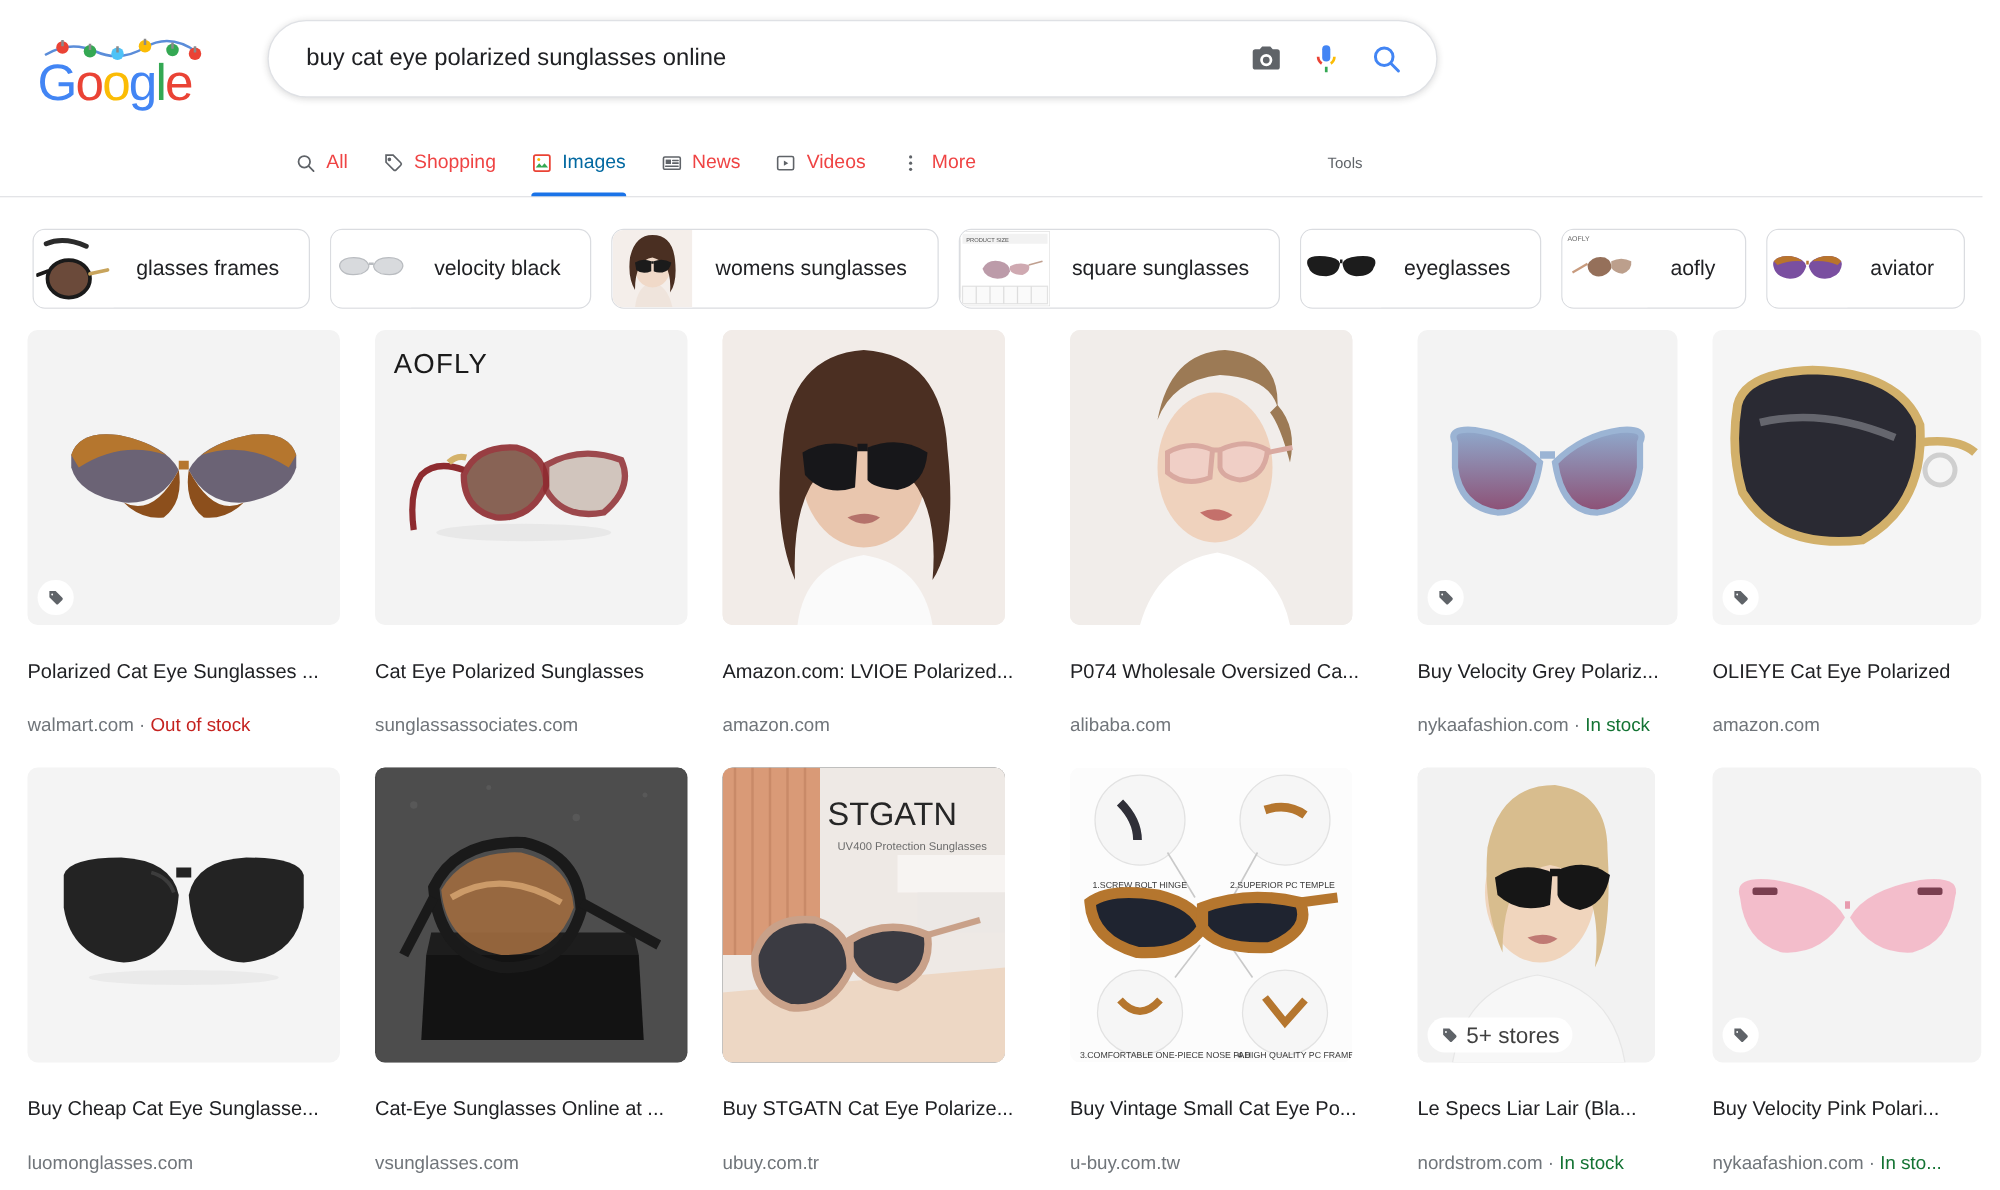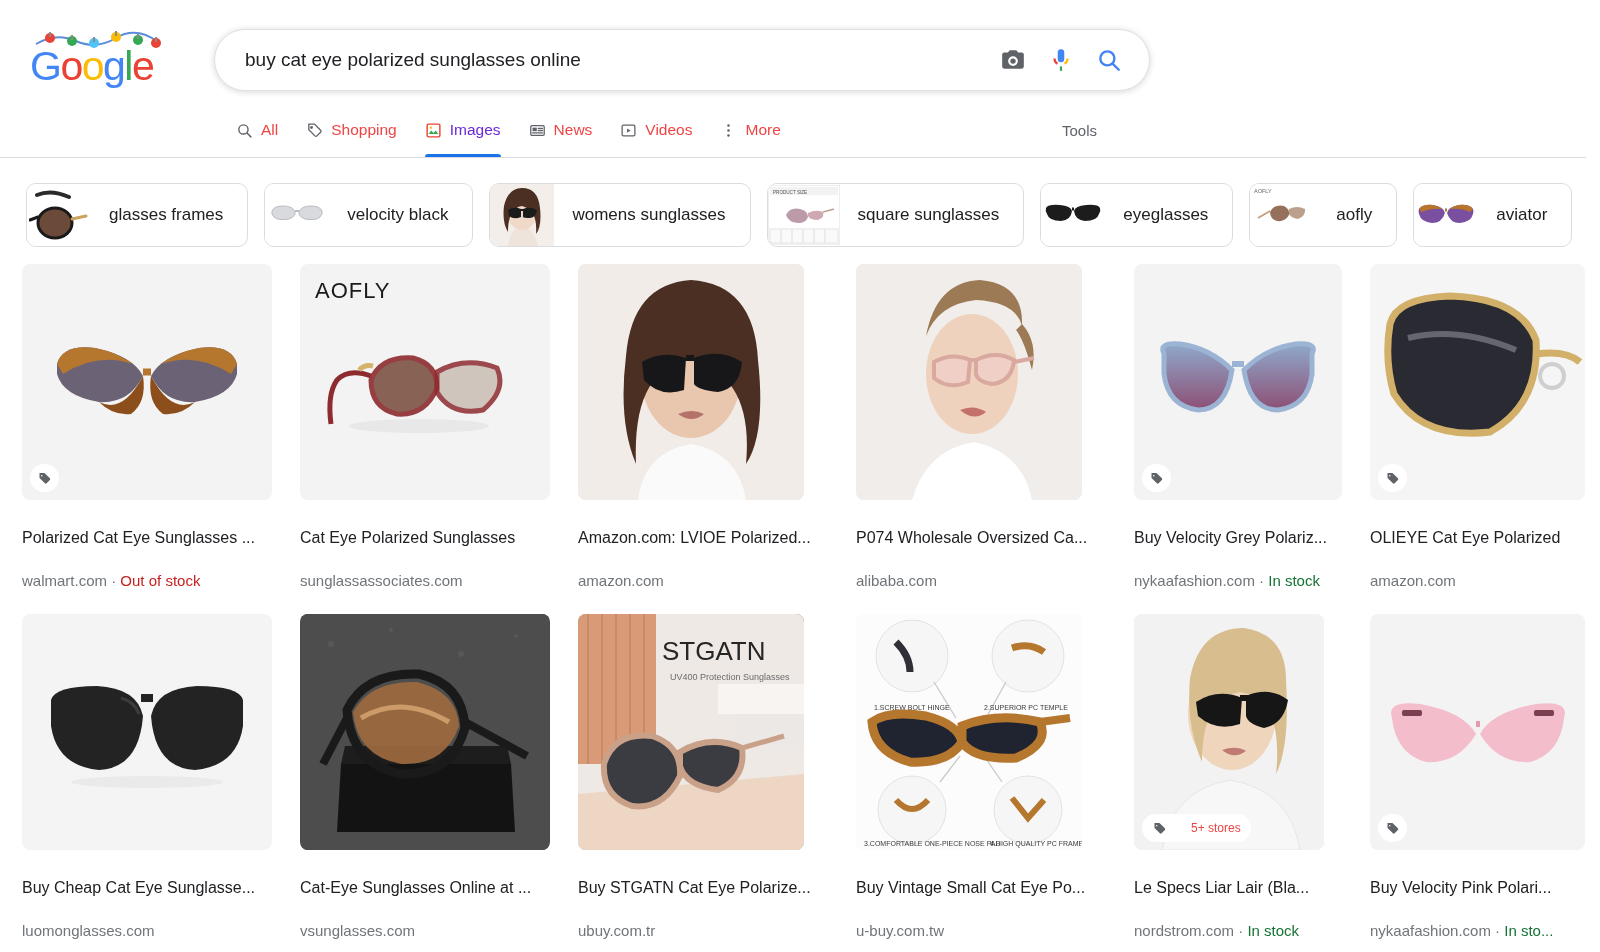--- a/index.html
+++ b/index.html
@@ -35,21 +35,21 @@
     white-space: nowrap;
   }
   .logo-text span { display: inline-block; }
   .lg-b { color: #4285F4; }
   .lg-r { color: #EA4335; }
   .lg-y { color: #FBBC05; }
   .lg-g { color: #34A853; }
 
   .searchbar {
     position: absolute;
-    left: 214px; top: 29px;
+    left: 214px; top: 16px;
     width: 936px; height: 62px;
     background: #fff;
     border: 1px solid #dfe1e5;
     border-radius: 31px;
     box-shadow: 0 1px 6px rgba(32,33,36,0.18);
     display: flex;
     align-items: center;
   }
   .search-input {
     flex: 1;
@@ -89,36 +89,36 @@
     gap: 8px;
     height: 54px;
     padding: 0 14px;
     color: #ef4444;
     font-size: 15.5px;
     cursor: pointer;
     position: relative;
     white-space: nowrap;
   }
   .tab:first-child { padding-left: 0; }
-  .tab.active { color: #6d28d9; }
+  .tab.active { color: #0369a1; }
   .tab.active::after {
     content: "";
     position: absolute;
     left: 14px; right: 14px; bottom: 0;
     height: 3px;
     background: #1a73e8;
     border-radius: 3px 3px 0 0;
   }
   .tab .ticon { display: flex; align-items: center; }
   .tools-btn {
     position: absolute;
     left: 1062px; bottom: 0;
     height: 54px;
     display: flex; align-items: center;
-    font-size: 15px;
+    font-size: 12px;
     color: #5f6368;
     cursor: pointer;
   }
 
   
   .chips {
     position: relative;
     height: 96px;
     padding: 18px 0 0 26px;
     display: flex;
@@ -177,26 +177,26 @@
     overflow: hidden;
     display: flex; align-items: center; justify-content: center;
   }
   .thumb.narrow { width: 132px; }
   .thumb.mid { width: 226px; }
   .badge {
     position: absolute;
     left: 8px; bottom: 8px;
     height: 28px;
     display: flex; align-items: center;
-    gap: 24px;
+    gap: 6px;
     background: rgba(255,255,255,0.94);
     border-radius: 14px;
     padding: 0 10px;
-    font-size: 12px;
-    color: #ef4444;
+    font-size: 18px;
+    color: #404040;
   }
   .badge.icon-only { padding: 0 7px; }
   .cap-title {
     margin-top: 28px;
     font-size: 16px;
     color: #202124;
     line-height: 20px;
     white-space: nowrap;
     overflow: hidden;
     text-overflow: ellipsis;

